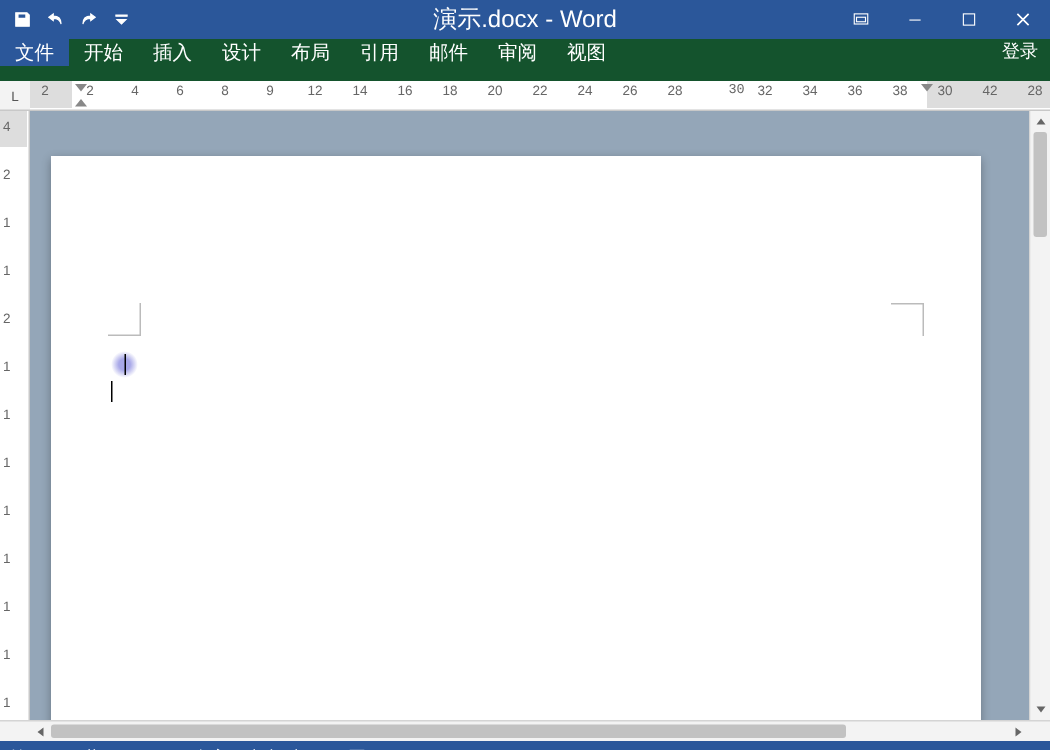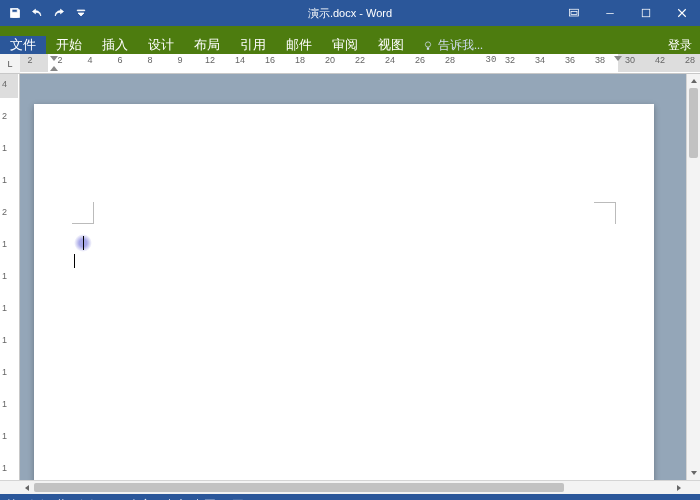--- a/index.html
+++ b/index.html
@@ -9,30 +9,30 @@
       height: 26px;
       background: #2b579a;
       color: #fff;
       display: flex;
       align-items: center;
       position: relative;
     }
     .qat { display: flex; align-items: center; gap: 0; padding-left: 4px; }
     .qat-btn { width: 22px; height: 22px; display: flex; align-items: center; justify-content: center; cursor: pointer; }
     .qat svg { fill: #fff; stroke: #fff; }
-    .title-center { position: absolute; left: 50%; transform: translateX(-50%); font-size: 11px; color: #fff; }
+    .title-center { position: absolute; left: 50%; transform: translateX(-50%); font-size: 16px; color: #fff; }
     .win-controls { margin-left: auto; display: flex; align-items: center; height: 100%; }
     .win-btn { width: 36px; height: 26px; display: flex; align-items: center; justify-content: center; cursor: pointer; }
 
     .ribbon-tabs {
       height: 28px;
-      background: #4d7c0f;
-      color: #fff;
-      display: flex;
-      align-items: flex-end;
+      background: #14532d;
+      color: #fff;
+      display: flex;
+      align-items: flex-start;
       font-family: Liberation Serif, serif;
     }
     .tab {
       padding: 0 10px;
       display: flex;
       align-items: center;
       font-size: 13px;
       cursor: pointer;
       color: #fff;
     }
@@ -149,27 +149,20 @@
 <div class="ribbon-tabs">
   <div class="tab tab-file">文件</div>
   <div class="tab">开始</div>
   <div class="tab">插入</div>
   <div class="tab">设计</div>
   <div class="tab">布局</div>
   <div class="tab">引用</div>
   <div class="tab">邮件</div>
   <div class="tab">审阅</div>
   <div class="tab">视图</div>
-  <div class="tellme">
-    <svg class="icon" viewBox="0 0 16 16">
-        <circle cx="8" cy="6" r="3.5" fill="none" stroke="#cfdcef"></circle>
-        <rect x="6.5" y="10" width="3" height="3" fill="#cfdcef"></rect>
-      </svg>
-    <span>告诉我...</span>
-  </div>
   <div class="spacer"></div>
   <div class="share-box">
     <span>登录</span>
   </div>
 </div>
 
 <div class="ruler-row">
   <div class="ruler-corner">L</div>
   <div class="h-ruler" id="hruler">
     <div class="gray-left" style="left:0; width:28px;"></div>

